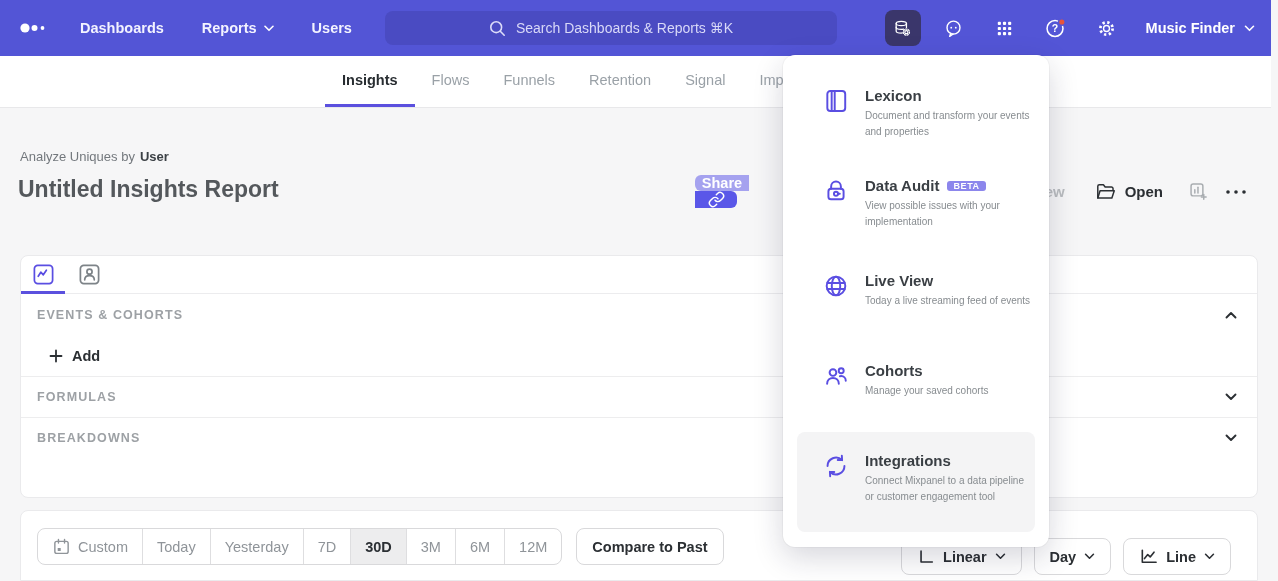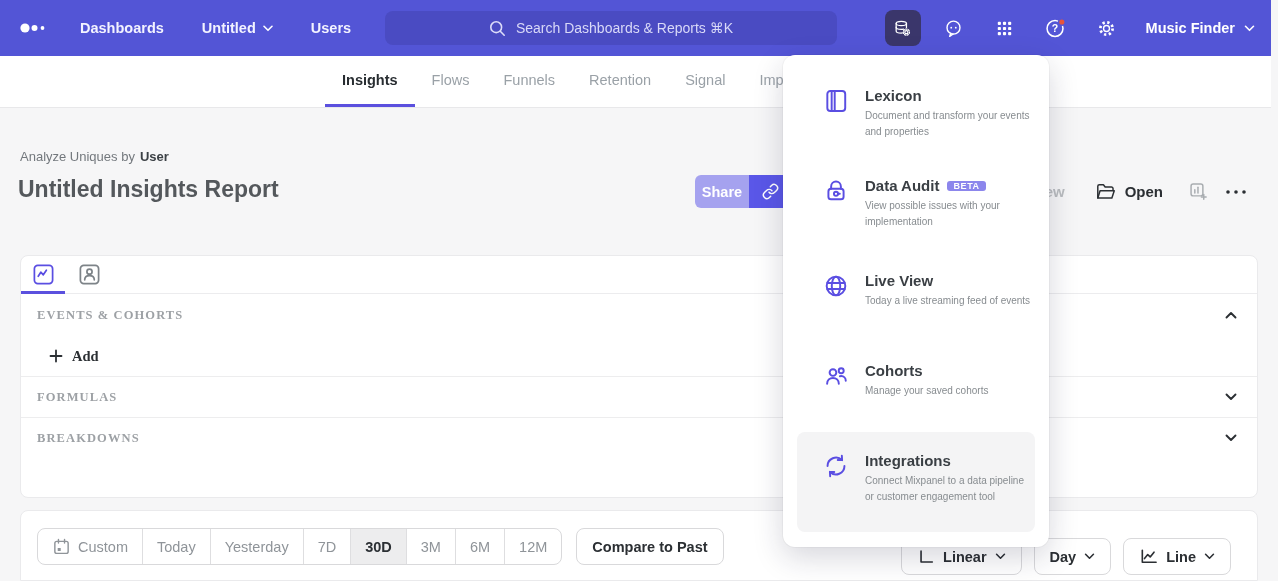--- a/index.html
+++ b/index.html
@@ -23,31 +23,31 @@
   .tab { display:flex; align-items:center; padding:0 17px; font-size:14.5px; color:#9aa1a7; font-weight:500; border-bottom:3px solid transparent; cursor:pointer; }
   .tab.active { color:#282d31; font-weight:700; border-bottom-color:#5b50de; }
 
   
   .main-bg { position:absolute; top:108px; left:0; right:0; bottom:0; background:#f6f6f7; }
 
   
   .breadcrumb { position:absolute; left:20px; top:149px; font-size:13px; color:#73787d; font-weight:500; }
   .breadcrumb b { color:#3b4045; font-weight:700; margin-left:5px; }
   .report-title { position:absolute; left:18px; top:176px; font-size:23px; font-weight:700; color:#54585c; }
-  .share-cluster { position:absolute; left:695px; top:175px; height:33px; display:flex; }
+  .share-cluster { position:absolute; left:695px; top:175px; height:33px; display:flex;flex-direction:column; }
   .share-btn { width:54px; background:#a5a2ef; color:#ffffff; font-size:14.5px; font-weight:600; border:none; border-radius:6px 0 0 6px; display:flex; align-items:center; justify-content:center; cursor:pointer; }
   .link-btn { width:42px; background:#5a57e8; border:none; border-radius:0 6px 6px 0; display:flex; align-items:center; justify-content:center; color:#fff; cursor:pointer; }
   .right-actions { position:absolute; right:24px; top:175px; height:33px; display:flex; align-items:center; }
   .new-btn { color:#b9bcbf; font-size:15px; font-weight:600; cursor:pointer; }
   .open-btn { display:flex; align-items:center; gap:9px; color:#2b2f33; font-size:15px; font-weight:600; margin-left:30px; cursor:pointer; }
   .chartadd-btn { margin-left:25px; color:#a9adb1; display:flex; cursor:pointer; }
   .more-btn { margin-left:16px; display:flex; cursor:pointer; color:#2b2f33; }
 
   
-  .query-panel { position:absolute; left:20px; top:255px; width:1238px; height:243px; background:#ffffff; border:1px solid #eaeaec; border-radius:8px; overflow:hidden;font-family:Liberation Serif, serif; }
+  .query-panel { position:absolute; left:20px; top:255px; width:1238px; height:243px; background:#ffffff; border:1px solid #eaeaec; border-radius:8px; overflow:hidden; }
   .qp-iconrow { position:relative; height:38px; display:flex; align-items:center; gap:22px; padding-left:10px; border-bottom:1px solid #ececee; }
   .qp-tab { width:24px; height:24px; display:flex; align-items:center; justify-content:center; cursor:pointer; }
   .qp-underline { position:absolute; left:0; bottom:-1px; width:44px; height:3px; background:#5b50de; }
   .qp-row { height:41px; display:flex; align-items:center; justify-content:space-between; padding:0 20px 0 16px; border-top:1px solid #ededee; cursor:pointer; }
   .qp-row.first { border-top:none; height:42px; }
   .qp-label { font-size:12.5px; font-weight:700; letter-spacing:1.1px; color:#9da1a5; }
   .qp-chevron { color:#2b2f33; display:flex; }
   .qp-addrow { height:40px; display:flex; align-items:center; padding-left:28px; }
   .add-btn { display:flex; align-items:center; gap:9px; font-size:14.5px; font-weight:600; color:#2b2f33; cursor:pointer; }
 
@@ -86,21 +86,21 @@
             <circle cx="5" cy="6" r="4.6" fill="#fff"></circle>
             <circle cx="14.5" cy="6" r="3" fill="#fff"></circle>
             <circle cx="22.5" cy="6" r="1.9" fill="#fff"></circle>
           </svg>
       </span>
       <nav class="nav-links">
         <span class="nav-link">
             <span>Dashboards</span>
           </span>
         <span class="nav-link">
-          <span>Untitled</span>
+          <span>Reports</span>
           <svg width="10" height="7" viewBox="0 0 10 7">
               <path d="M1 1.3 L5 5.3 L9 1.3" fill="none" stroke="#fff" stroke-width="1.6" stroke-linecap="round" stroke-linejoin="round"></path>
             </svg>
         </span>
         <span class="nav-link">
             <span>Users</span>
           </span>
       </nav>
     </div>
 

